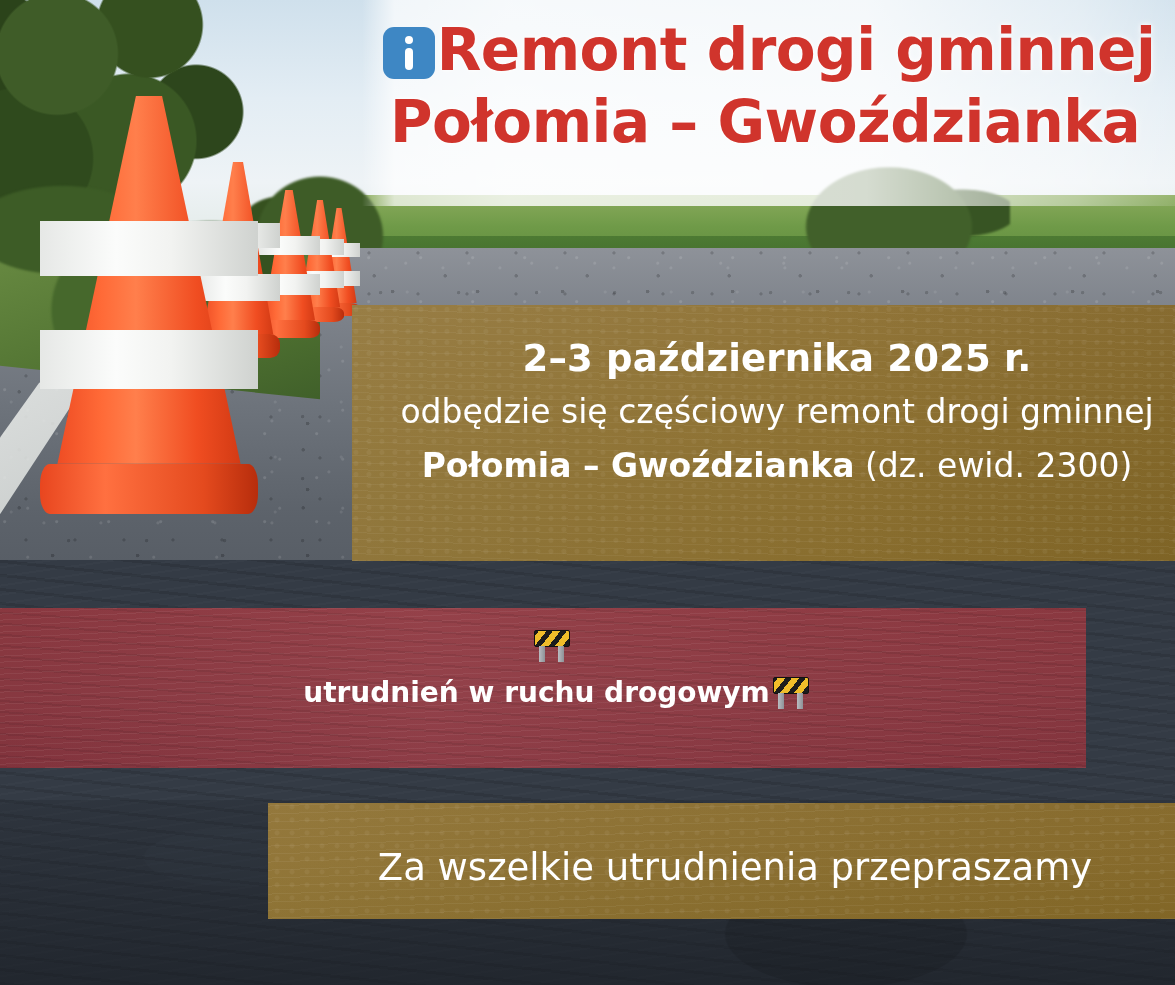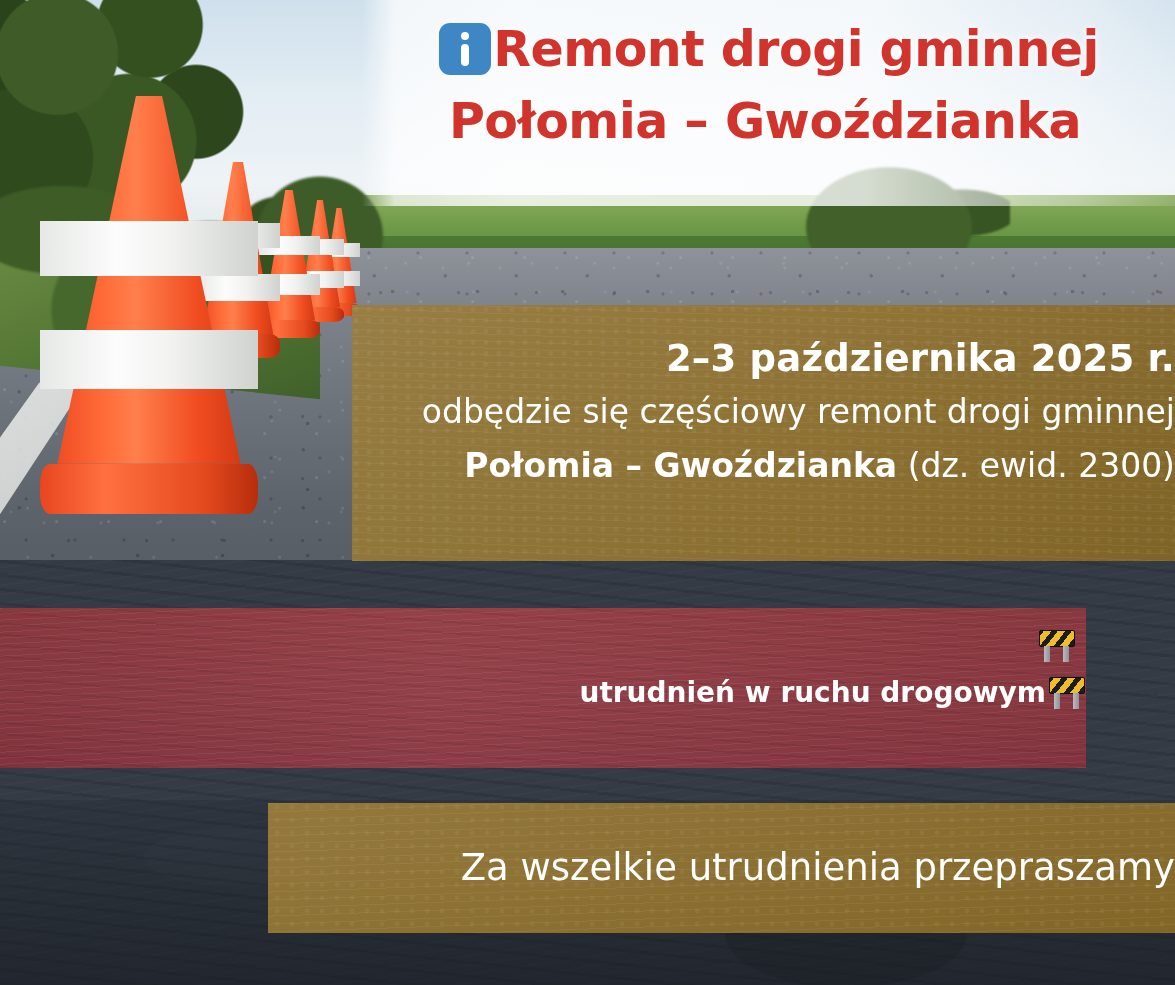--- a/index.html
+++ b/index.html
@@ -137,21 +137,21 @@
     position:absolute;left:362px;top:-6px;width:813px;height:212px;
     background:linear-gradient(to right,rgba(255,255,255,0) 0%,rgba(255,255,255,.72) 4%,rgba(255,255,255,.82) 18%,rgba(255,255,255,.78) 62%,rgba(255,255,255,.42) 88%,rgba(255,255,255,.12) 100%);
   }
   .title-block{
     position:absolute;left:355px;top:14px;width:820px;
     text-align:center;
   }
   .title-line{
     color:#d0342c;
     font-weight:bold;
-    font-size:49px;
+    font-size:58px;
     line-height:72px;
     letter-spacing:-.5px;
     white-space:nowrap;
     text-shadow:0 0 4px rgba(255,255,255,.85),0 0 9px rgba(255,255,255,.7);
   }
   .title-line.l1{ padding-left:8px; }
   .info-icon{
     display:inline-block;vertical-align:-9px;
     width:52px;height:52px;border-radius:11px;
     background:#3e87c4;
@@ -193,35 +193,35 @@
   }
   .panel-red::after{
     content:"";position:absolute;inset:0;
     background-image:
       repeating-linear-gradient(-3deg, rgba(255,255,255,.06) 0 1px, transparent 1px 6px),
       repeating-linear-gradient(4deg, rgba(0,0,0,.07) 0 2px, transparent 2px 11px);
     pointer-events:none;
   }
 
   .panel-gold-bot{
-    left:268px;top:803px;width:907px;height:130px;
+    left:268px;top:803px;width:907px;height:116px;
     background:
       linear-gradient(to right,rgba(255,255,255,.06),rgba(0,0,0,.04)),
       linear-gradient(to bottom,#8d7030 0%,#8b6e2d 50%,#866a28 100%);
   }
   .panel-gold-bot::after{
     content:"";position:absolute;inset:0;
     background-image:
       repeating-linear-gradient(-2deg, rgba(255,255,255,.055) 0 1px, transparent 1px 8px),
       radial-gradient(circle at 60% 30%, rgba(255,255,255,.05) 0 2px, transparent 3px);
     background-size:auto,15px 13px;
     pointer-events:none;
   }
 
-  .ptxt{position:relative;z-index:2;color:#fff;text-align:right;padding-left:27px;}
+  .ptxt{position:relative;z-index:2;color:#fff;text-align:center;padding-left:27px;}
   .l-date{font-size:37px;font-weight:bold;line-height:52px;padding-top:28px;letter-spacing:.2px;}
   .l-reg{font-size:33px;line-height:54px;}
   .l-reg b{font-weight:bold;}
 
   .red-l1{font-size:35px;font-weight:bold;line-height:50px;padding-top:10px;}
   .red-l2{font-size:34px;line-height:50px;}
   .red-l3{font-size:28px;font-weight:bold;line-height:50px;}
 
   .apology{font-size:37px;line-height:130px;}
 

